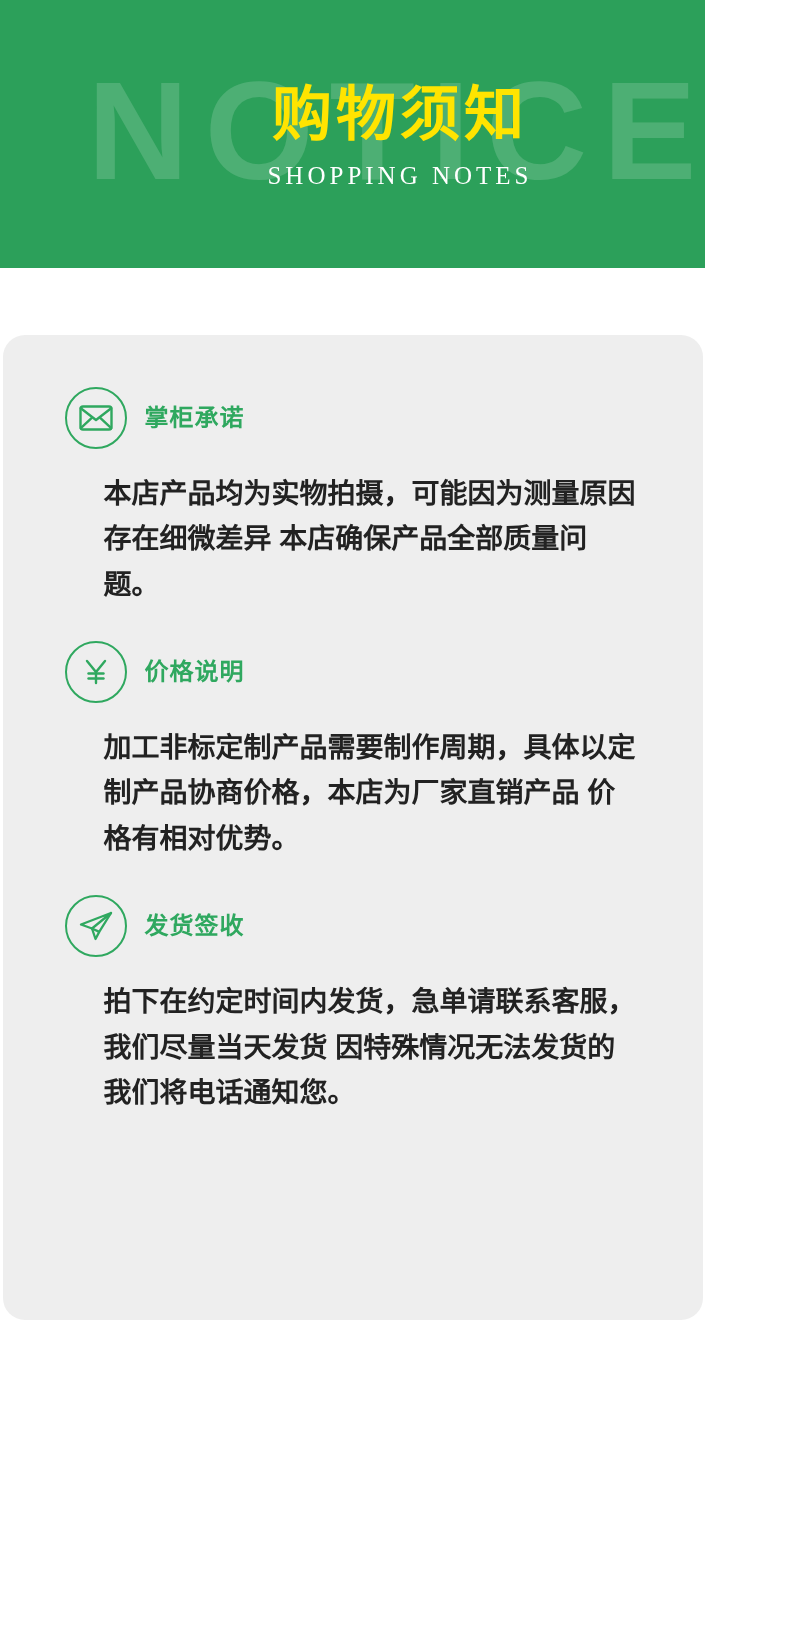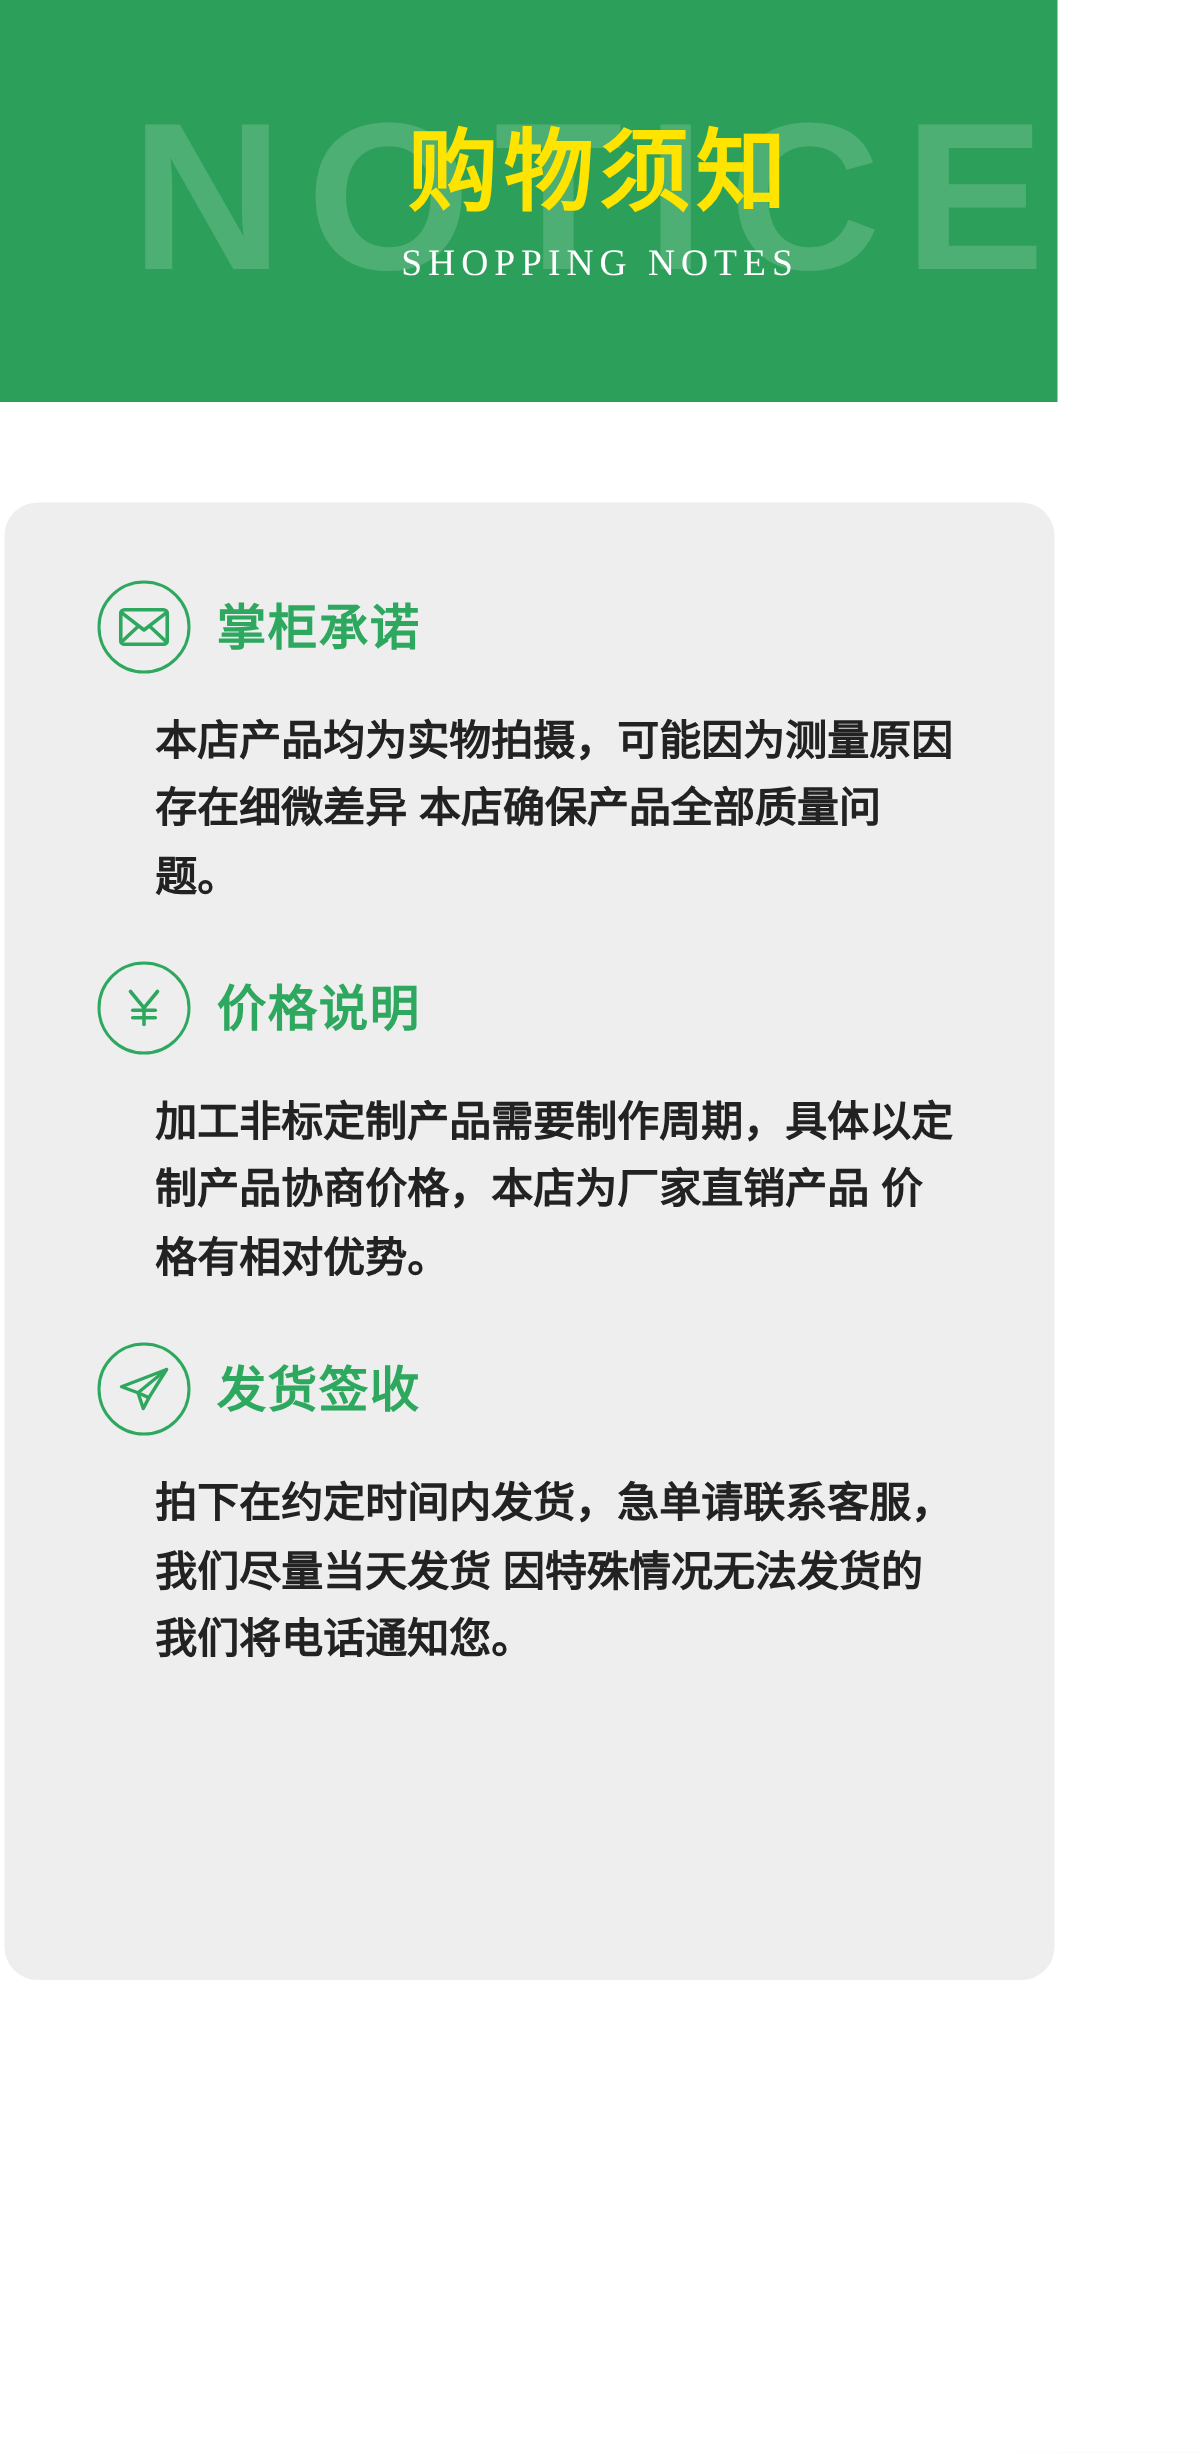--- a/index.html
+++ b/index.html
@@ -108,21 +108,21 @@
     display: flex;
     align-items: center;
     justify-content: center;
     flex: 0 0 auto;
     box-sizing: border-box;
   }
   .icon-circle svg {
     display: block;
   }
   .section-title {
-    font-size: 33px;
+    font-size: 24px;
     font-weight: bold;
     color: #2fa85f;
     letter-spacing: 1px;
     line-height: 1;
   }
   .section-body {
     font-size: 28px;
     font-weight: bold;
     color: #222222;
     line-height: 1.62;

